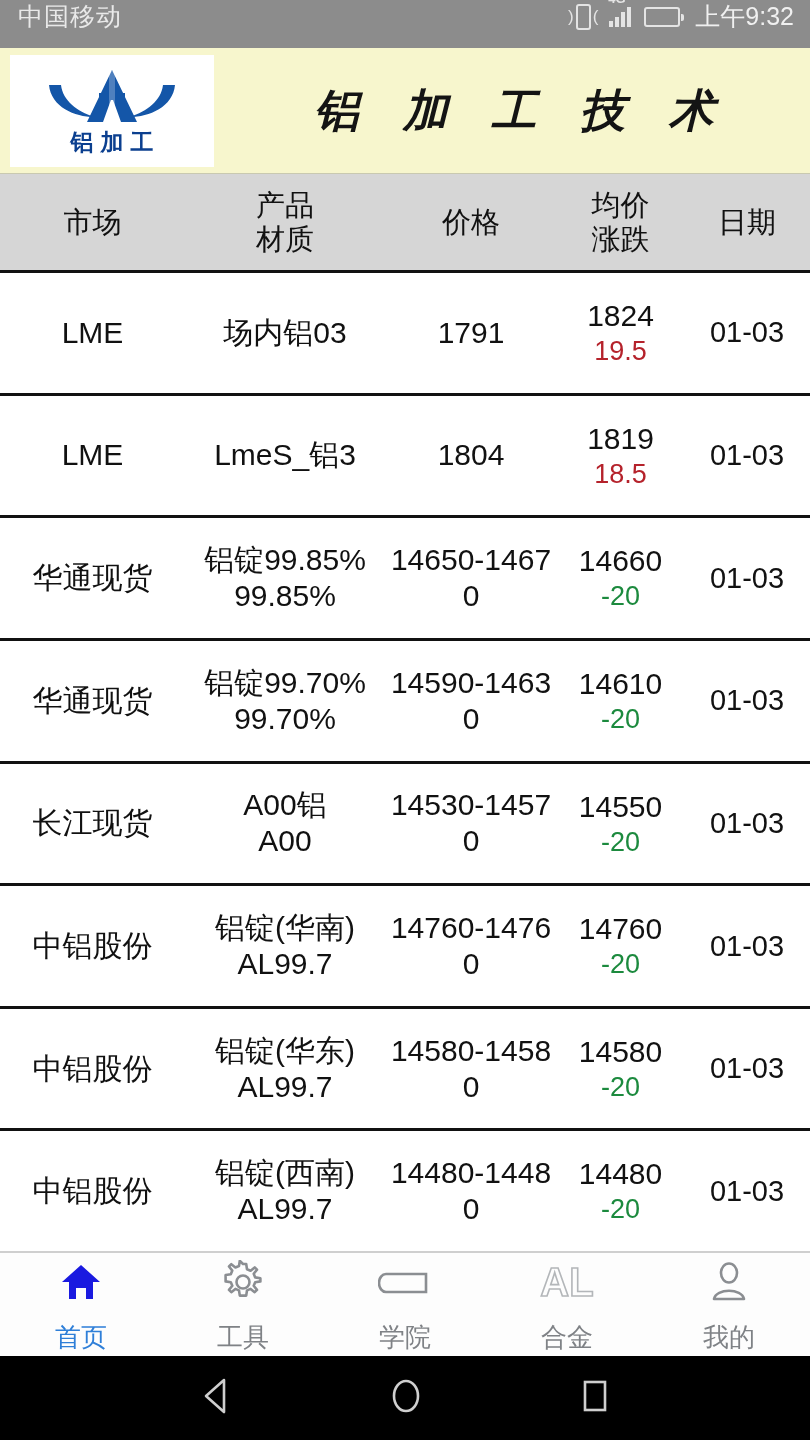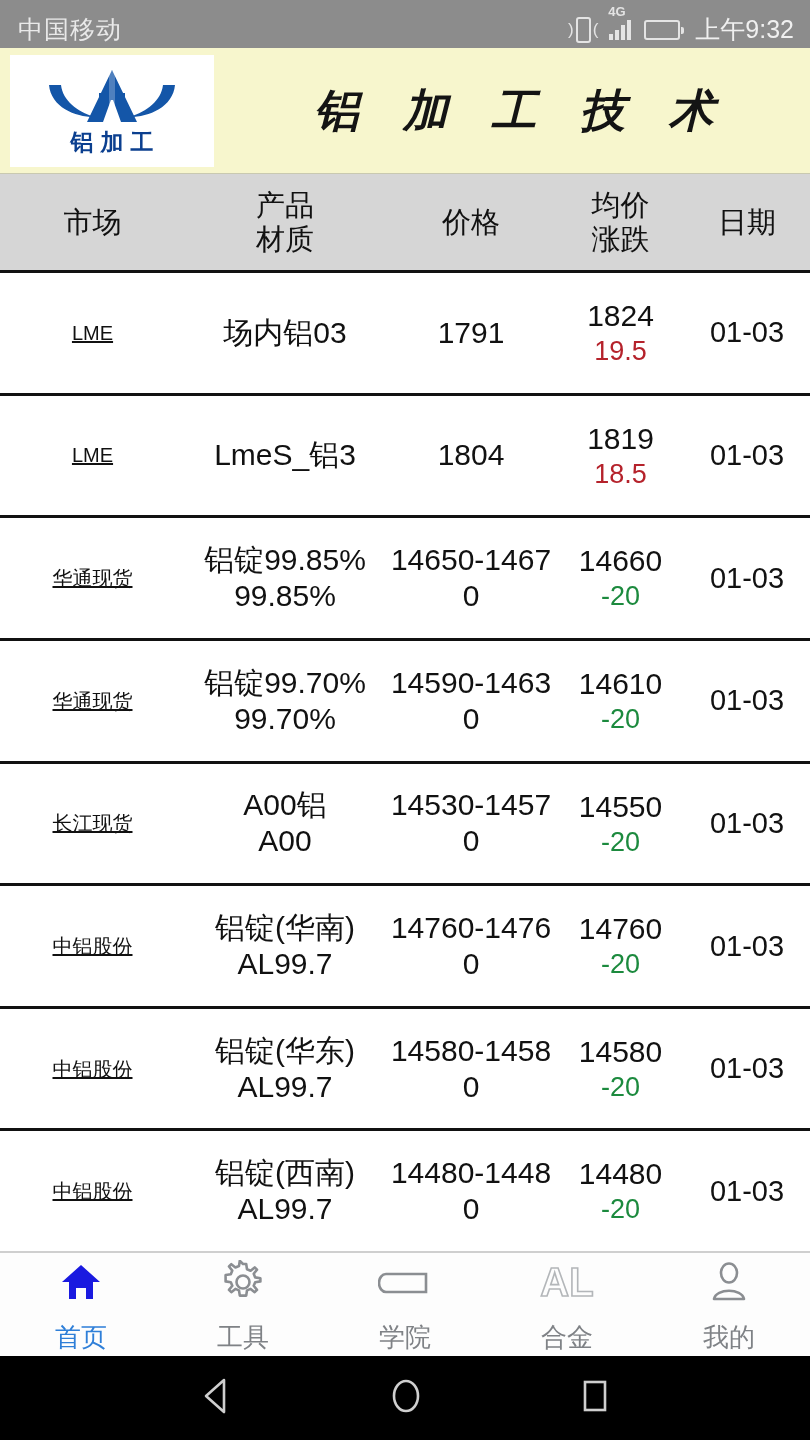--- a/index.html
+++ b/index.html
@@ -20,21 +20,21 @@
     background: #ffffff;
     position: relative;
   }
 
   
   .status-bar {
     height: 48px;
     flex: 0 0 48px;
     background: #8c8c8c;
     display: flex;
-    align-items: flex-end;
+    align-items: flex-start;
     justify-content: space-between;
     padding: 0 16px 2px 18px;
     color: #e8e8e8;
   }
   .carrier {
     font-size: 25px;
     letter-spacing: 1px;
     color: #e9e9e9;
   }
   .status-right {
@@ -192,23 +192,22 @@
     line-height: 1.2;
     overflow: hidden;
   }
   .c-market  { width: 185px; }
   .c-product { width: 200px; }
   .c-price   { width: 172px; }
   .c-avg     { width: 127px; }
   .c-date    { width: 126px; }
 
   .market-txt {
-    font-size: 20px;
+    font-size: 30px;
     color: #111;
-    text-decoration: underline;
   }
   .prod-line1 { font-size: 30px; color: #111; }
   .prod-line2 { font-size: 30px; color: #111; }
   .price-txt {
     font-size: 30px;
     color: #111;
     word-break: break-all;
   }
   .avg-val {
     font-size: 30px;

